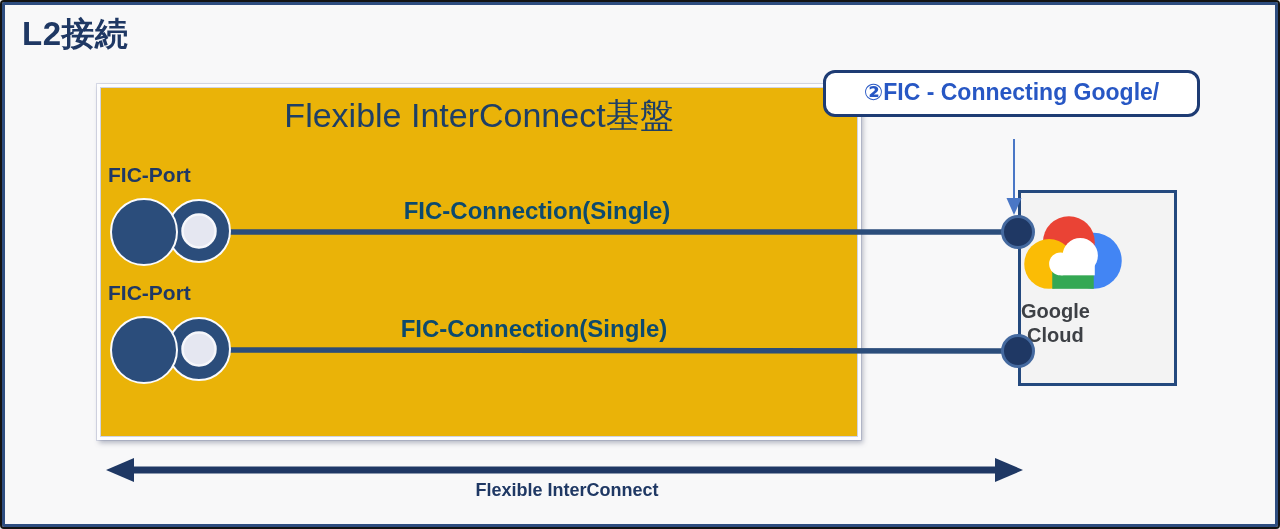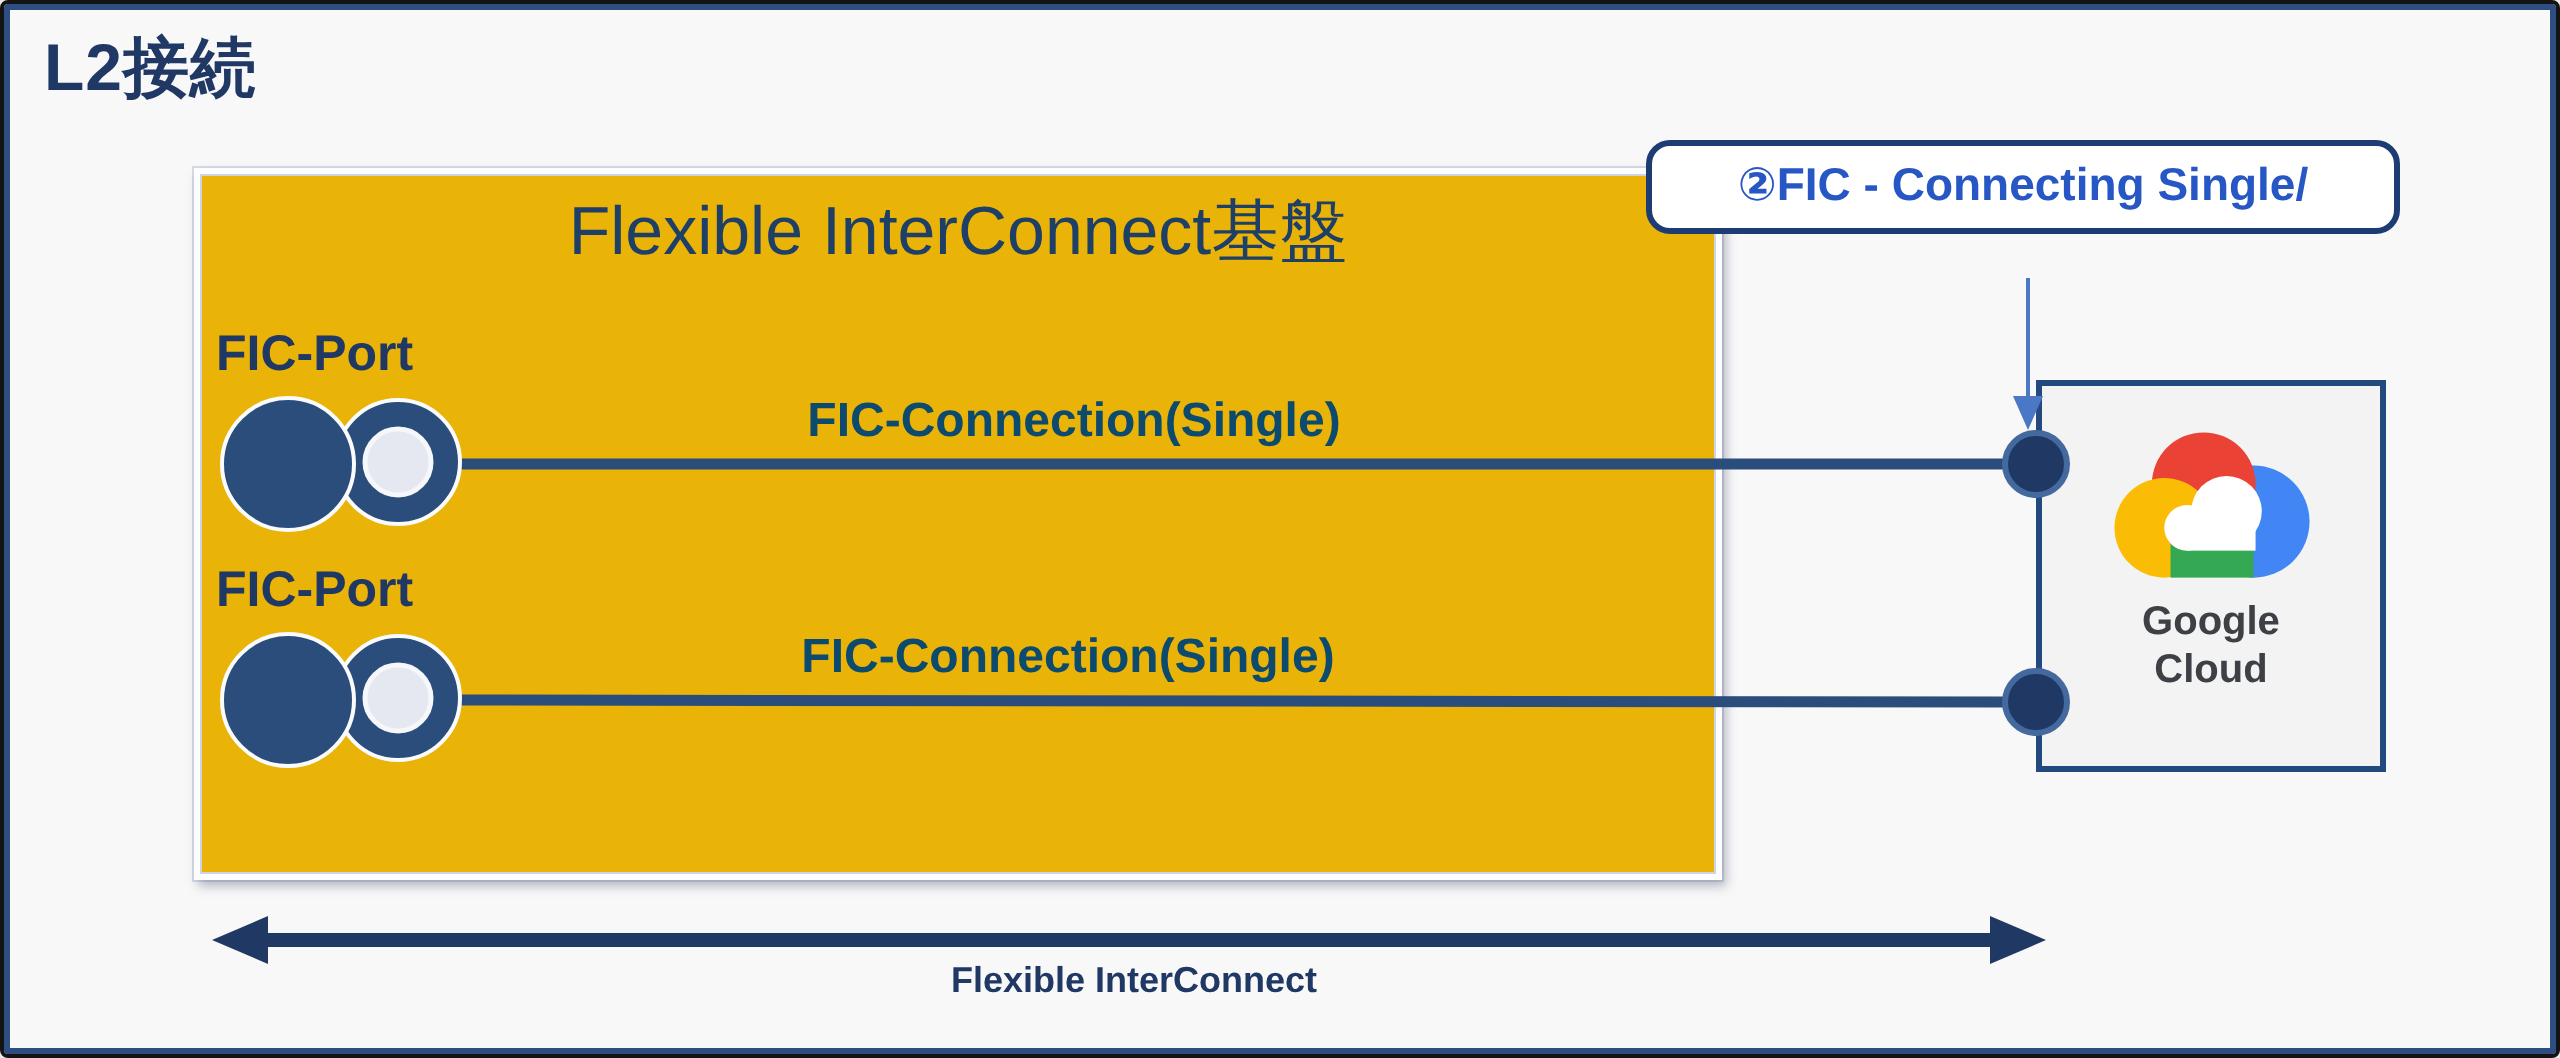--- a/index.html
+++ b/index.html
@@ -19,35 +19,35 @@
     position:absolute;left:95px;top:82px;width:764px;height:356px;
     background:#eab308;border:3px solid #fdfdfe;
     box-shadow:2px 3px 5px rgba(96,101,128,.45),0 0 0 1px #d7dae7,inset 0 0 0 1px #cfd4e4;
     z-index:1;
   }
   .platform-title{
     position:absolute;left:0;top:6px;width:100%;text-align:center;
     font-size:34px;font-weight:400;color:#1e3f66;
   }
   .port-label{
-    position:absolute;font-size:25px;font-weight:700;color:#1f3864;z-index:3;
+    position:absolute;font-size:21px;font-weight:700;color:#1f3864;z-index:3;
   }
   .port-label.p1{left:106px;top:161px;}
   .port-label.p2{left:106px;top:279px;}
   .conn-label{
     position:absolute;width:370px;text-align:center;
     font-size:24px;font-weight:700;color:#0c4a6e;z-index:3;
   }
   .conn-label.c1{left:350px;top:195px;}
   .conn-label.c2{left:347px;top:313px;}
   .svg-layer{position:absolute;left:0;top:0;width:1280px;height:529px;z-index:5;pointer-events:none;}
   .cloud-box{
-    position:absolute;left:1016px;top:188px;width:175px;height:196px;
+    position:absolute;left:1016px;top:188px;width:159px;height:196px;
     background:#f3f3f3;border:3px solid #24497e;z-index:2;
-    display:flex;flex-direction:column;align-items:center;
+    display:flex;flex-direction:column;align-items:flex-start;
   }
   .cloud-logo{margin-top:18px;}
   .cloud-name{
     margin-top:6px;text-align:center;font-size:20px;font-weight:700;
     color:#3d4045;line-height:1.18;
   }
   .callout{
     position:absolute;left:821px;top:68px;width:377px;
     background:#ffffff;border:3.5px solid #1e3c74;border-radius:12px;
     padding:5px 6px 7px;text-align:center;z-index:6;
@@ -118,18 +118,18 @@
     </g>
 
     <g>
       <line x1="126" y1="468" x2="999" y2="468" stroke="#1f3864" stroke-width="7"></line>
       <polygon points="104,468 132,456 132,480" fill="#1f3864"></polygon>
       <polygon points="1021,468 993,456 993,480" fill="#1f3864"></polygon>
     </g>
   </svg>
 
   <div class="callout">
-    <div>②FIC - Connecting Single/</div>
+    <div>②FIC - Connecting Google/</div>
   </div>
 
   <div class="span-label">Flexible InterConnect</div>
 
 </div>
 
 </body></html>

